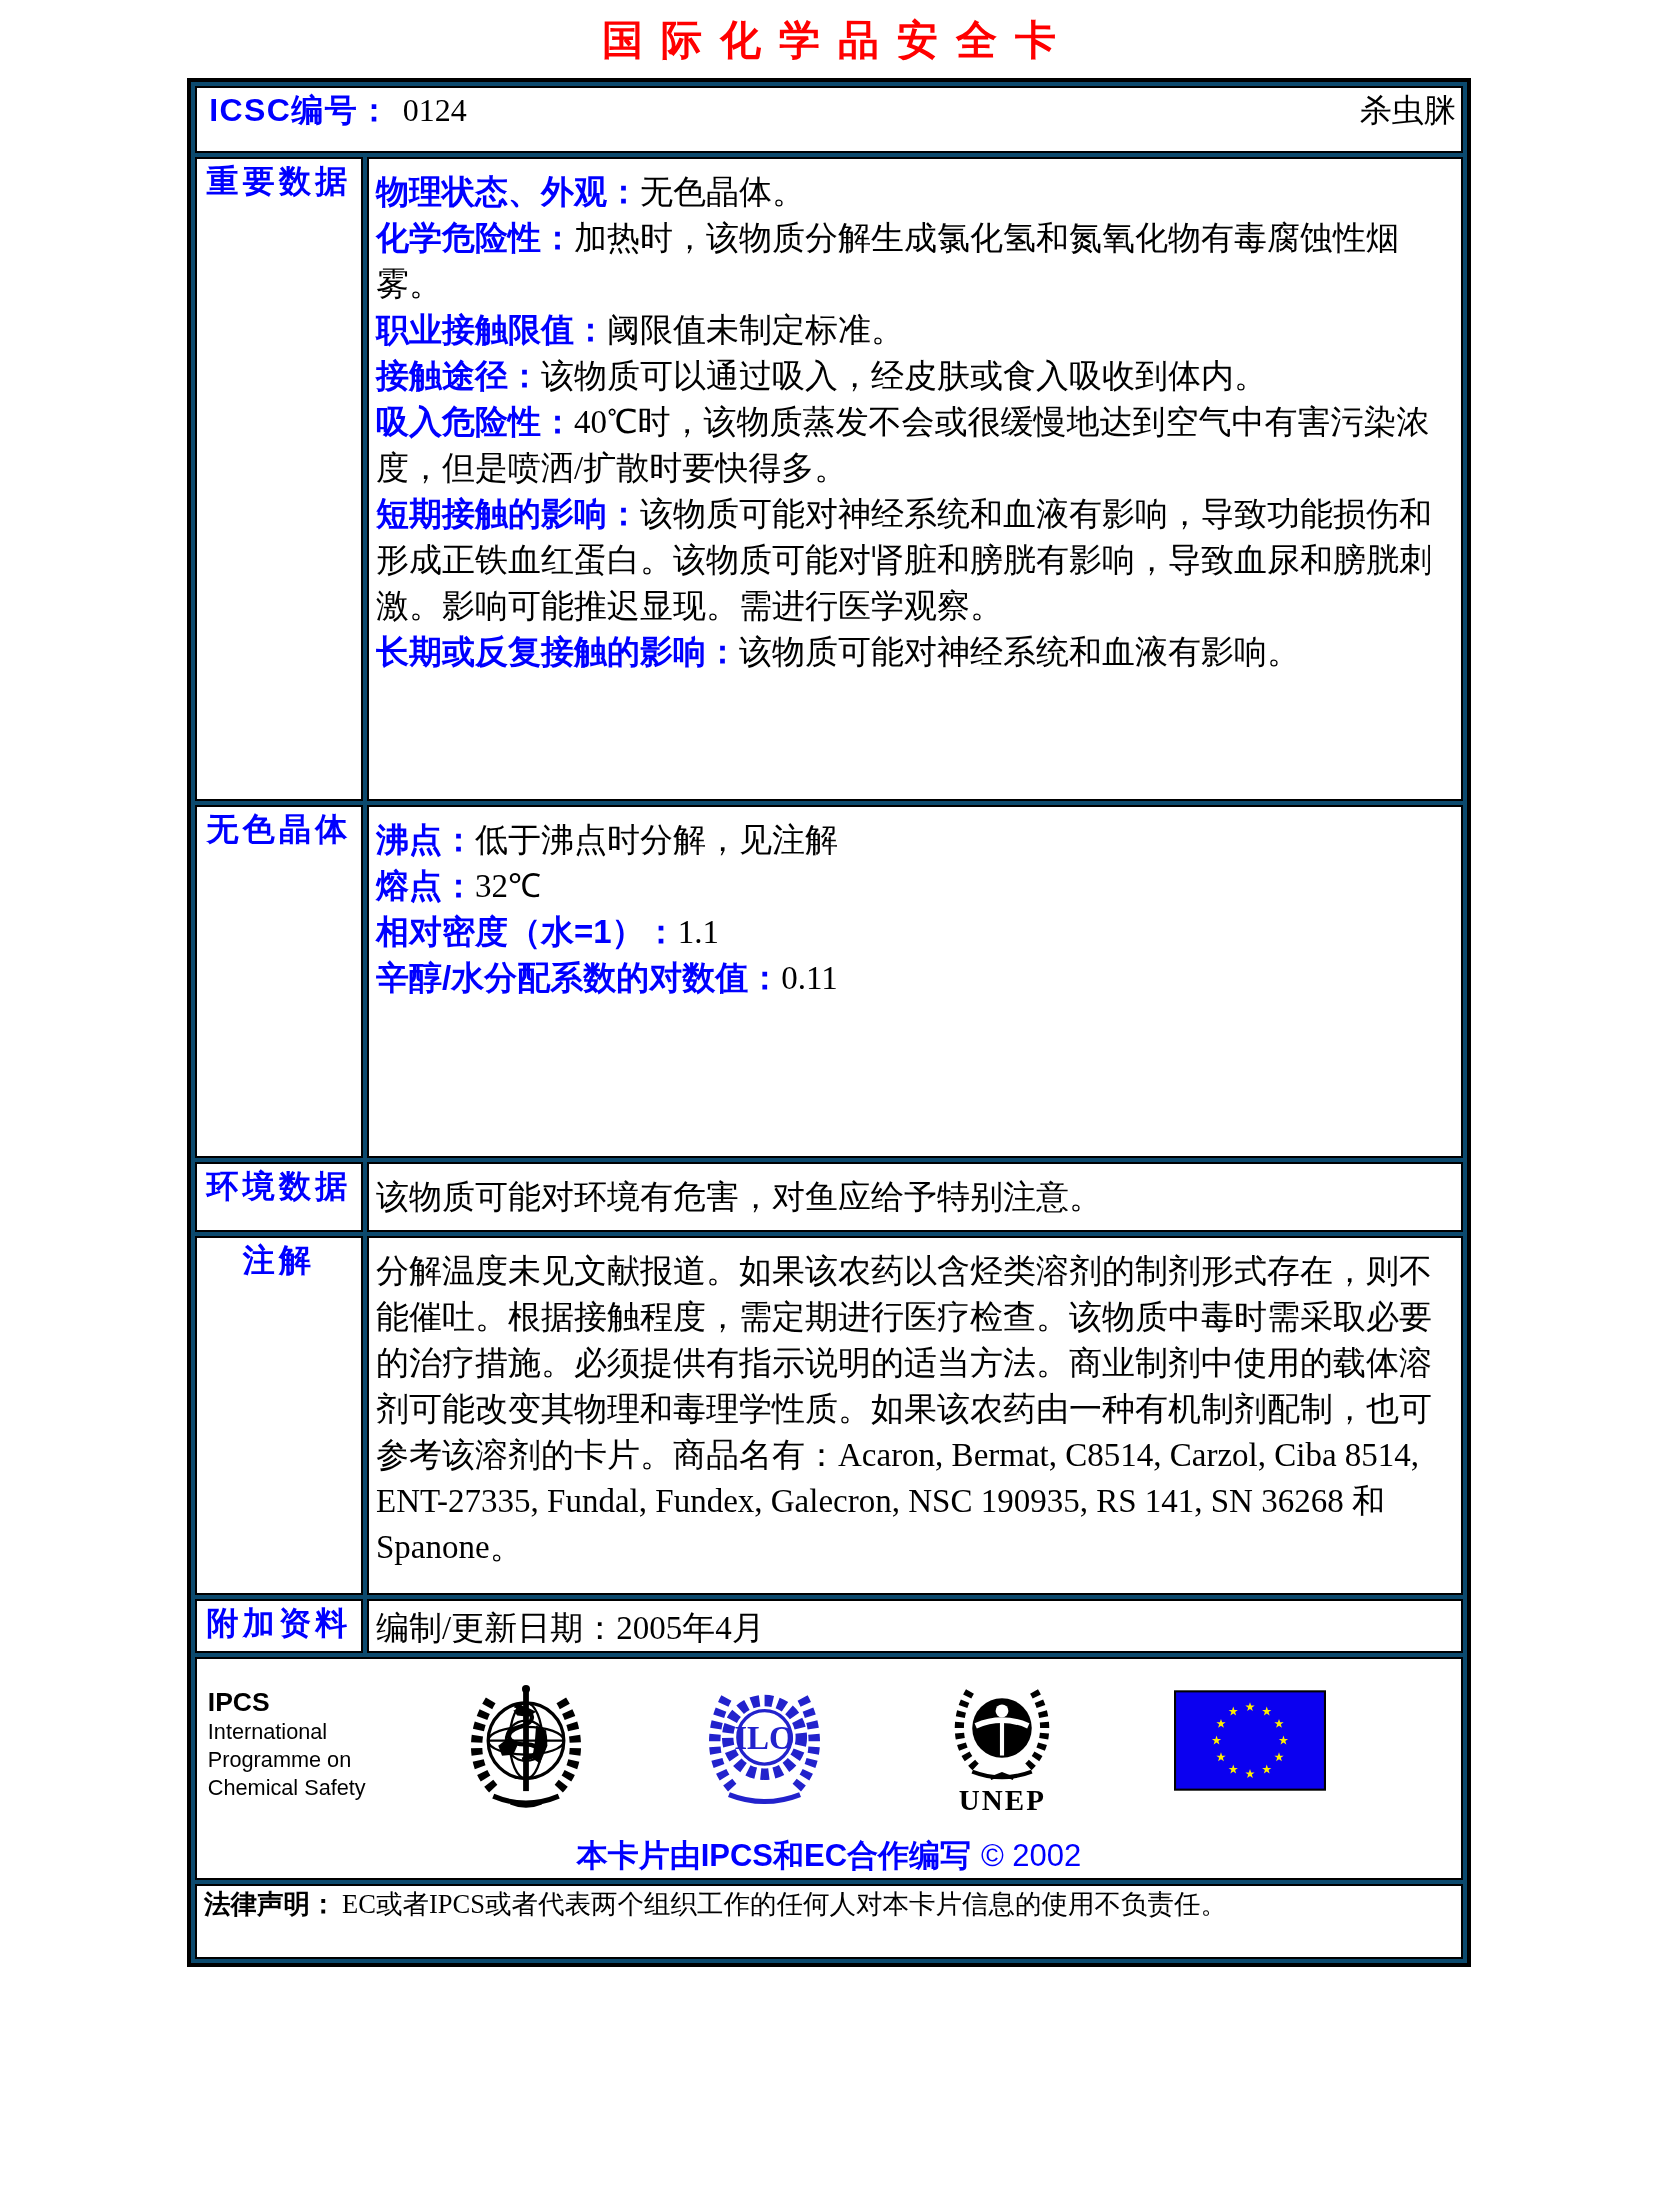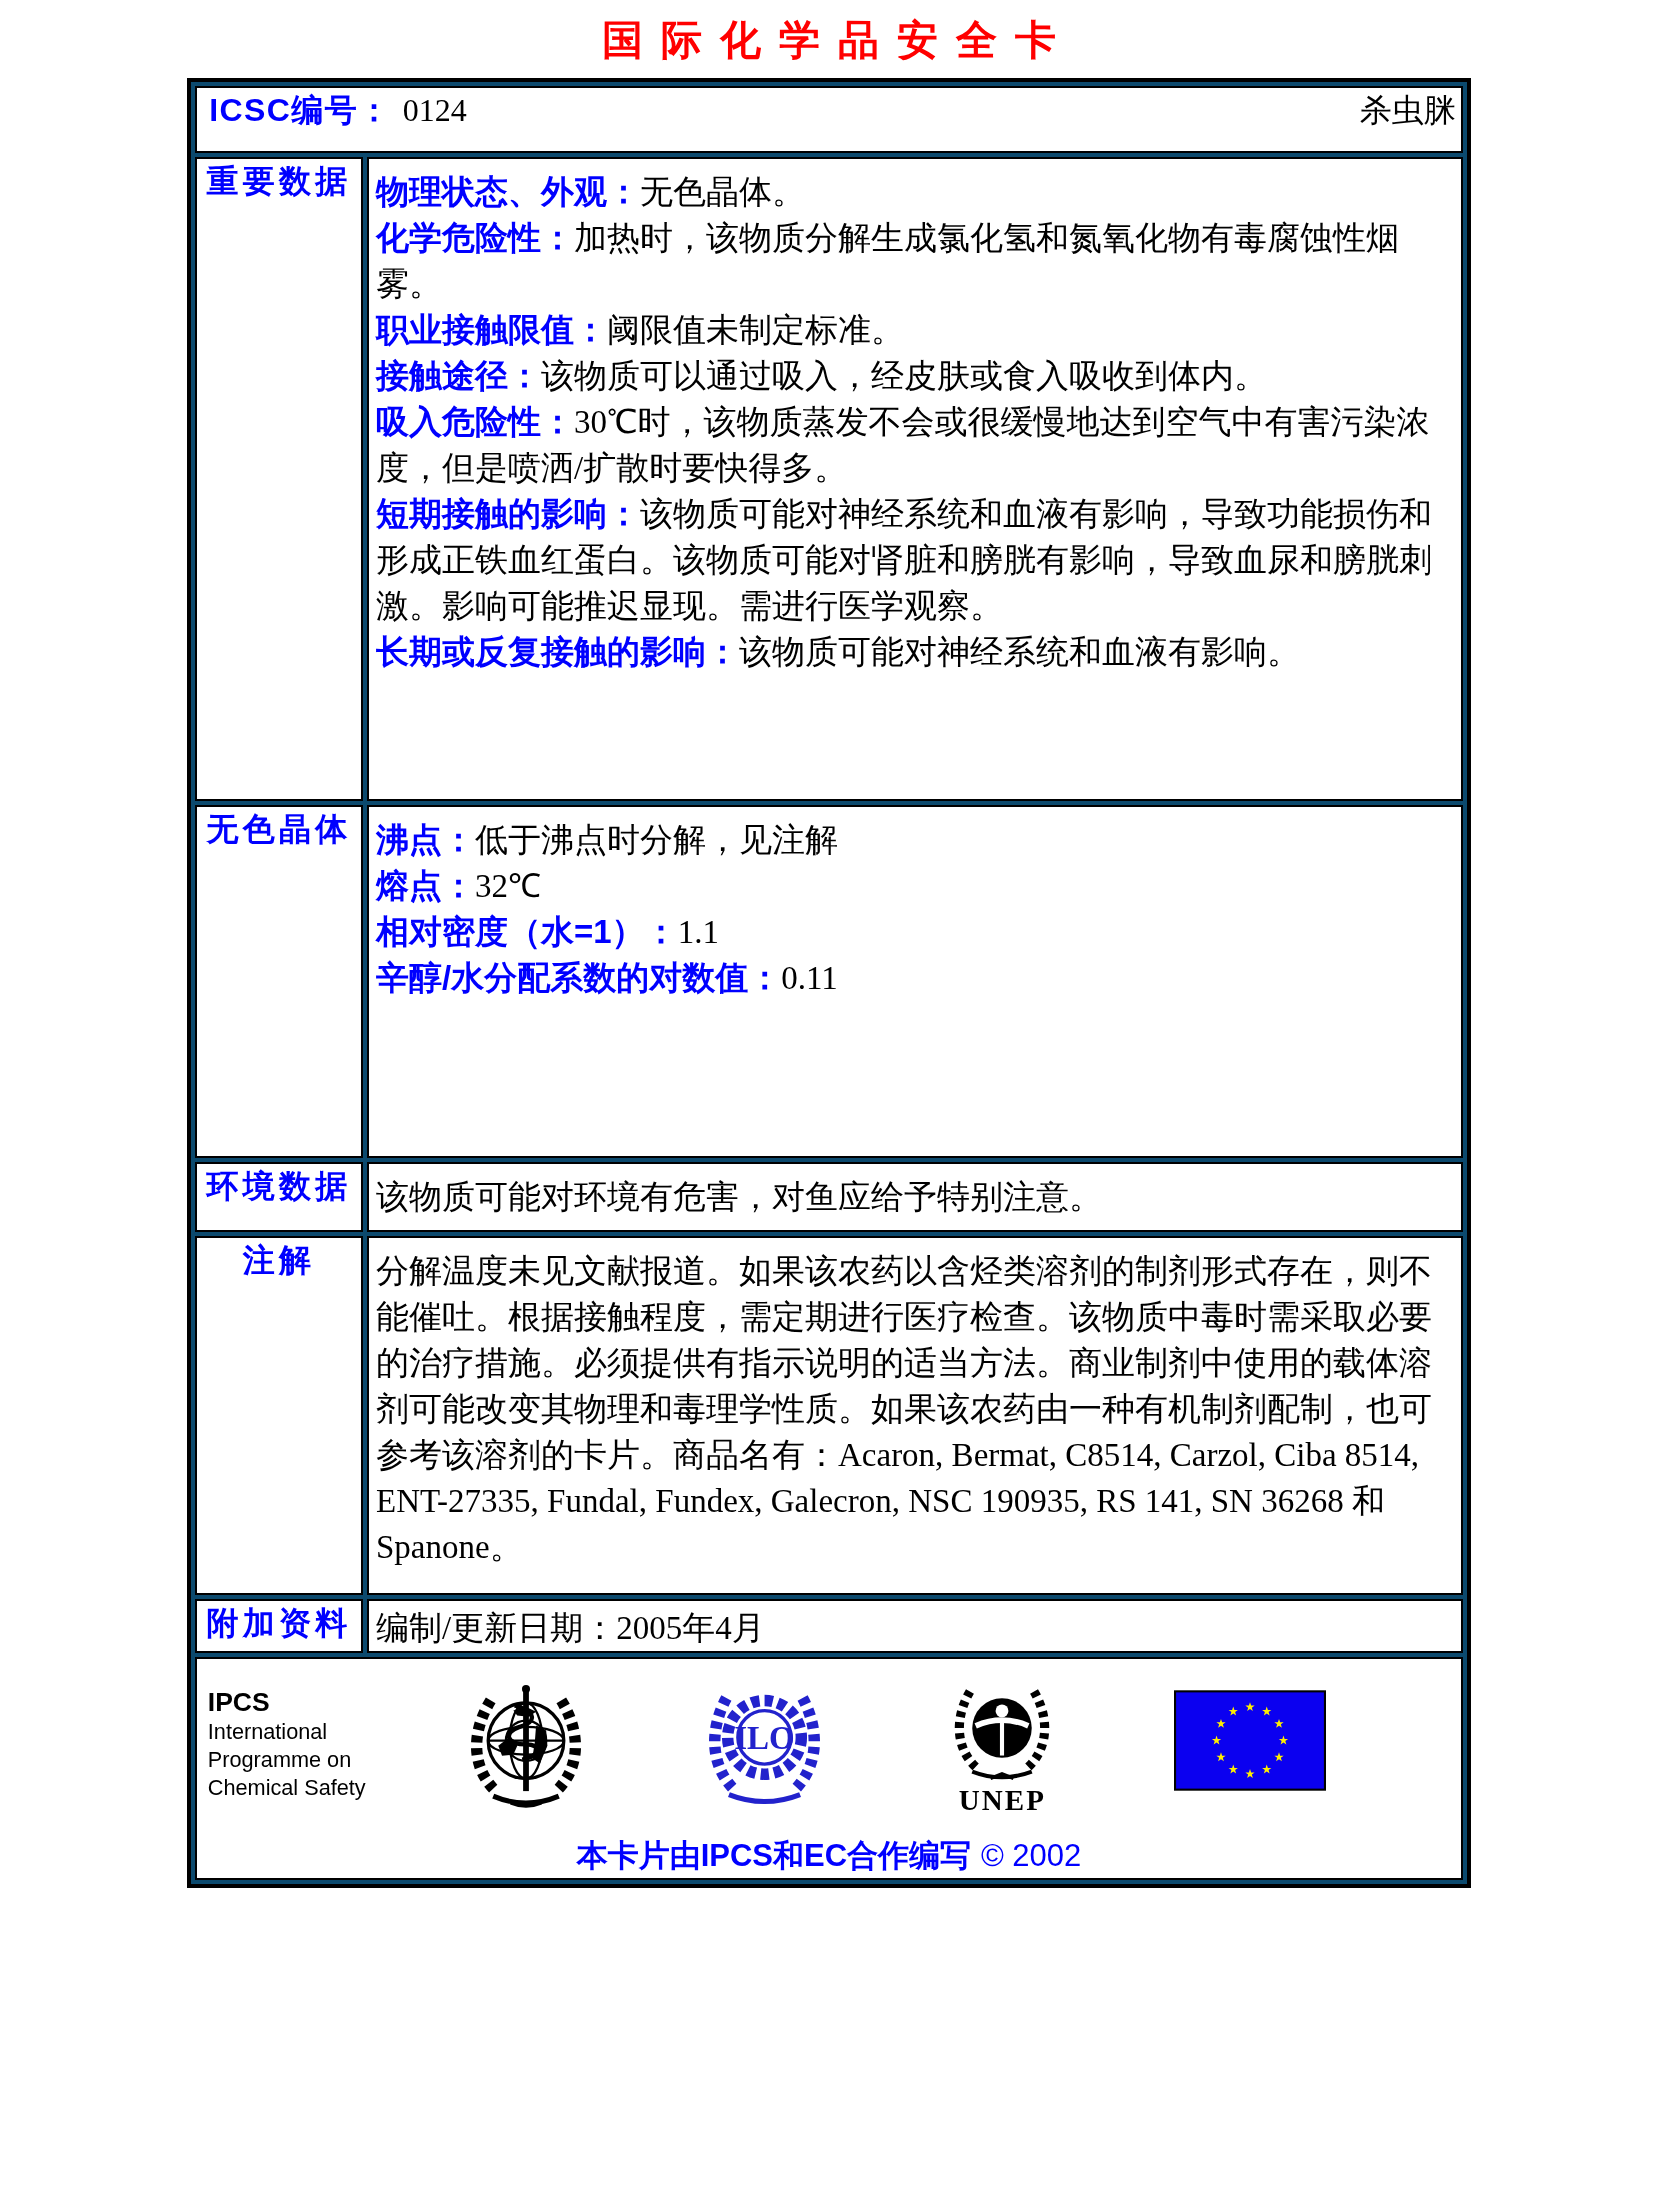--- a/index.html
+++ b/index.html
@@ -143,21 +143,21 @@
       </td>
     </tr>
 
     <tr>
       <td class="label-cell h-important">重要数据</td>
       <td class="content-cell h-important">
         <p><span class="fl">物理状态、外观：</span><span>无色晶体。</span></p>
         <p><span class="fl">化学危险性：</span><span>加热时，该物质分解生成氯化氢和氮氧化物有毒腐蚀性烟雾。</span></p>
         <p><span class="fl">职业接触限值：</span><span>阈限值未制定标准。</span></p>
         <p><span class="fl">接触途径：</span><span>该物质可以通过吸入，经皮肤或食入吸收到体内。</span></p>
-        <p><span class="fl">吸入危险性：</span><span>30℃时，该物质蒸发不会或很缓慢地达到空气中有害污染浓度，但是喷洒/扩散时要快得多。</span></p>
+        <p><span class="fl">吸入危险性：</span><span>40℃时，该物质蒸发不会或很缓慢地达到空气中有害污染浓度，但是喷洒/扩散时要快得多。</span></p>
         <p><span class="fl">短期接触的影响：</span><span>该物质可能对神经系统和血液有影响，导致功能损伤和形成正铁血红蛋白。该物质可能对肾脏和膀胱有影响，导致血尿和膀胱刺激。影响可能推迟显现。需进行医学观察。</span></p>
         <p><span class="fl">长期或反复接触的影响：</span><span>该物质可能对神经系统和血液有影响。</span></p>
       </td>
     </tr>
 
     <tr>
       <td class="label-cell h-physical">无色晶体</td>
       <td class="content-cell h-physical">
         <p><span class="fl">沸点：</span><span>低于沸点时分解，见注解</span></p>
         <p><span class="fl">熔点：</span><span>32℃</span></p>
@@ -263,17 +263,22 @@
             <use href="#star" x="85" y="30.4"></use>
           </svg>
         </div>
 
         <div class="caption-line">
           <span class="caption-cjk">本卡片由IPCS和EC合作编写</span><span class="caption-copy">© 2002</span>
         </div>
       </td>
     </tr>
 
+    <tr>
+      <td colspan="2" class="legal-cell">
+        <span class="legal-label">法律声明：</span><span>EC或者IPCS或者代表两个组织工作的任何人对本卡片信息的使用不负责任。</span>
+      </td>
+    </tr>
 
   </tbody>
     </table>
 </div>
 
 
 </body></html>

